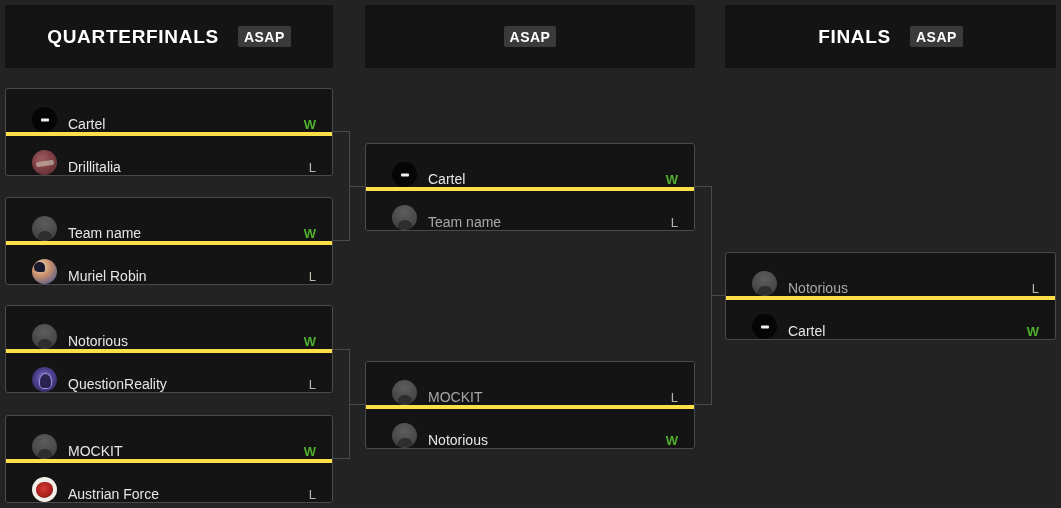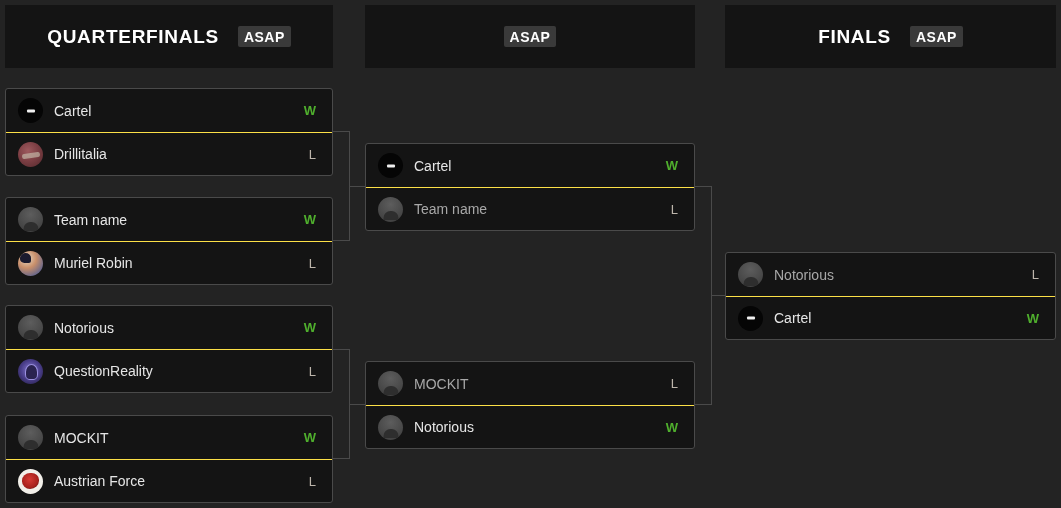--- a/index.html
+++ b/index.html
@@ -33,24 +33,24 @@
 
   .match {
     position: absolute; left: 0; right: 0;
     background: #141414;
     border: 1px solid #4a4a4a;
     border-radius: 3px;
     overflow: hidden;
   }
   .team-row {
     height: 43px;
-    display: flex; align-items: center;
-    padding: 0 16px 0 12px;
-  }
-  .team-row.divided { border-top: 1px solid #fde047; }
+    display: flex; align-items: flex-end;
+    padding: 0 16px 0 26px;
+  }
+  .team-row.divided { border-top: 4px solid #fde047; }
 
   .avatar {
     width: 25px; height: 25px; border-radius: 50%;
     flex: 0 0 25px; margin-right: 11px;
     background: #4e4e4e;
     position: relative; overflow: hidden;
   }
   .avatar.default {
     background: radial-gradient(circle at 50% 30%, #5d5d5d 0%, #4a4a4a 55%, #3a3a3a 100%);
   }

